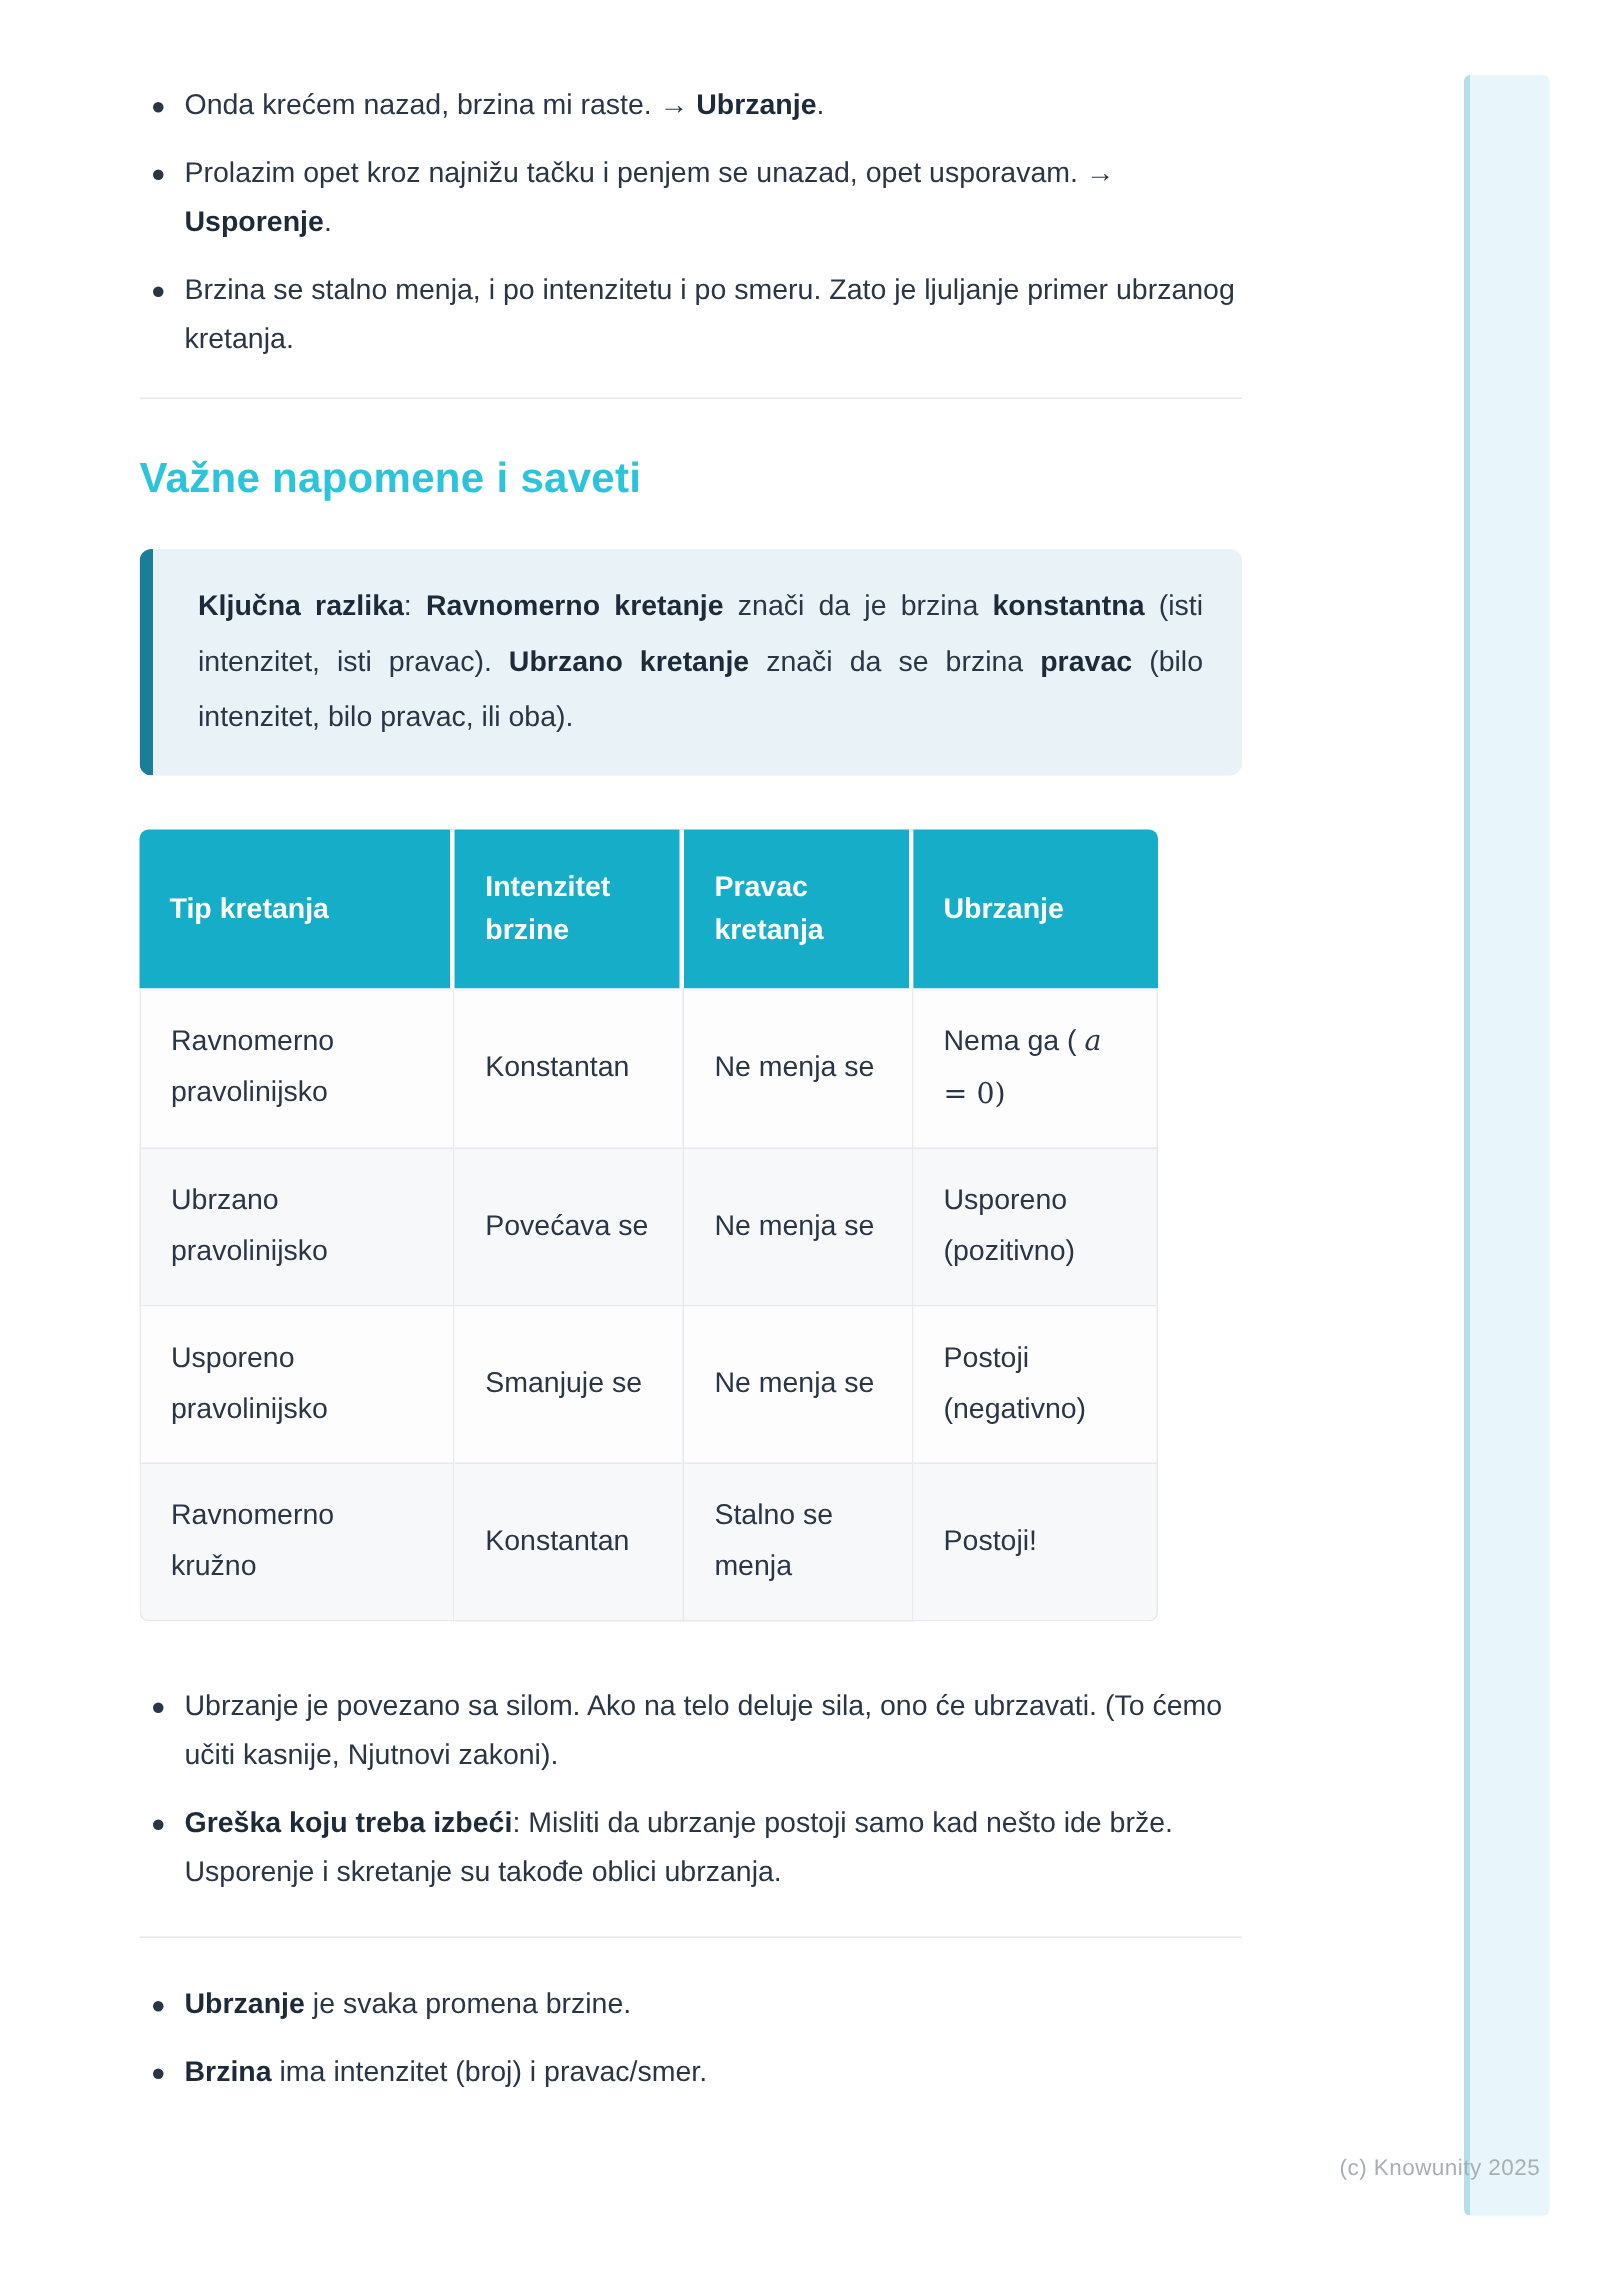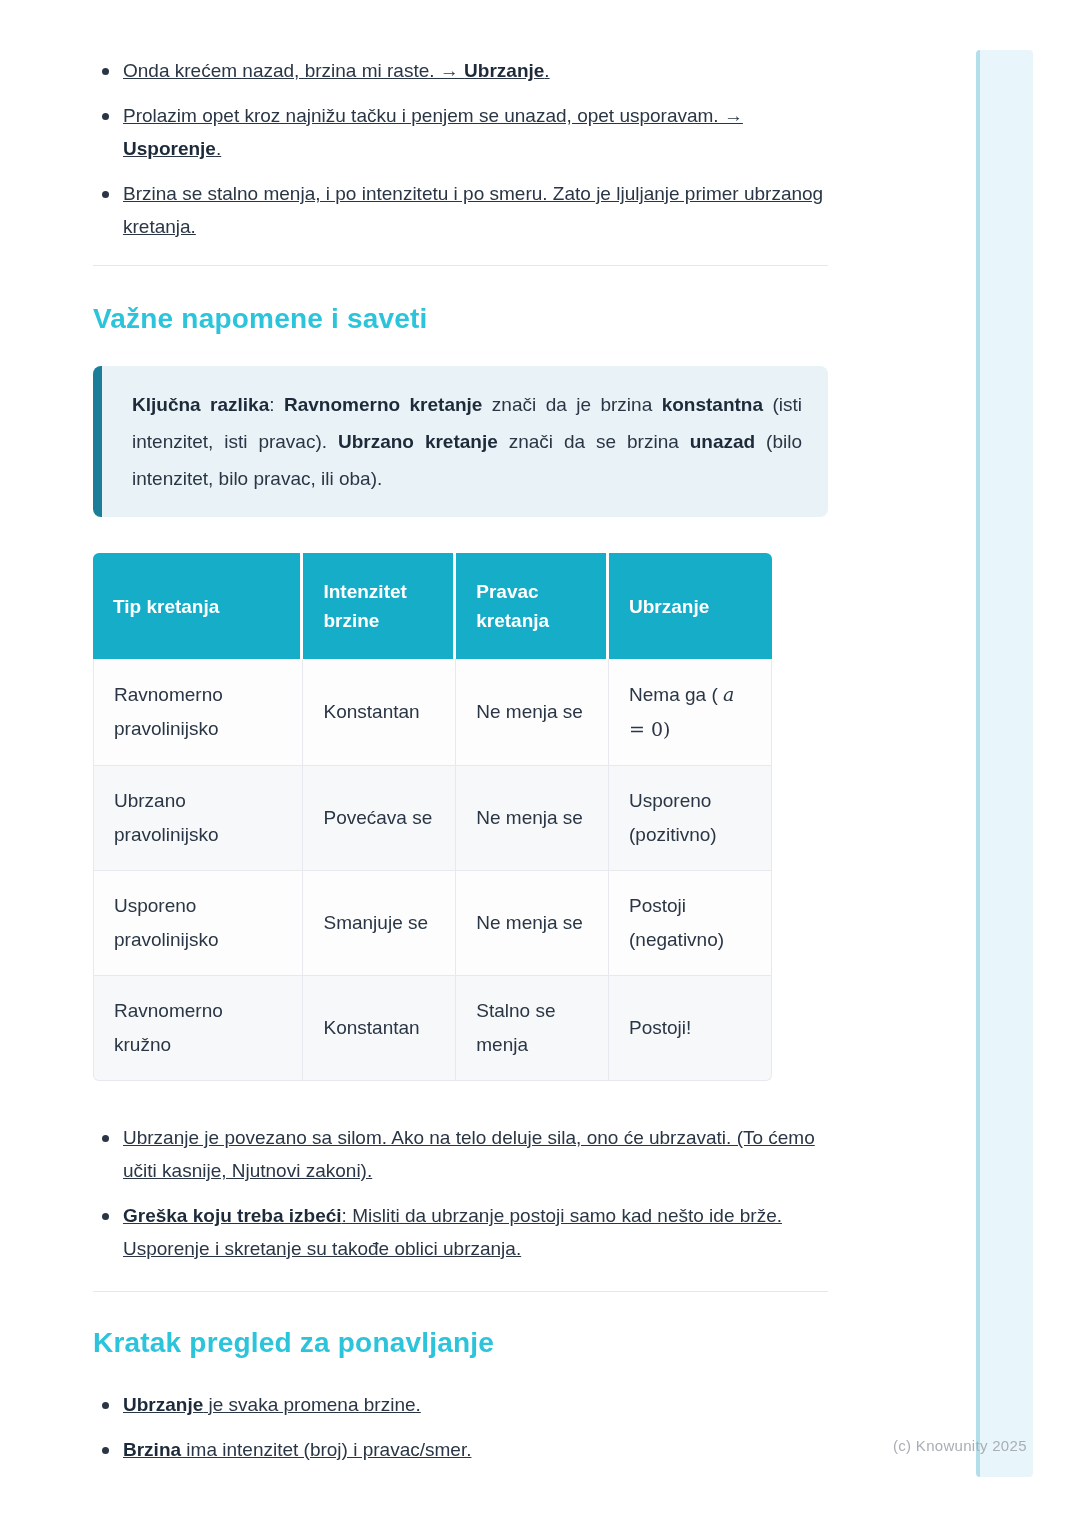--- a/index.html
+++ b/index.html
@@ -14,21 +14,21 @@
     position:absolute; left:976px; top:50px; width:57px; height:1427px;
     background:#e8f6fb; border-left:4px solid #b3dfeb; border-radius:4px;
     z-index:1;
   }
   .content {
     position:absolute; left:93px; top:0; width:735px; z-index:2;
   }
   ul.bullets { list-style:none; }
   ul.bullets li {
     position:relative; padding-left:30px; margin-bottom:12px;
-    font-size:19px; line-height:33px; color:#2a3645;text-decoration:underline;
+    font-size:19px; line-height:33px; color:#2a3645;
   }
   .dot {
     position:absolute; left:9px; top:14px; width:7px; height:7px;
     border-radius:50%; background:#2a3645;
   }
   .b { font-weight:700; color:#1d2a39; }
   .i { font-style:italic; }
   .serif { font-family:"DejaVu Serif", serif; }
   hr.divider {
     border:none; border-top:1px solid #e5e7ea; height:0; width:100%;
@@ -100,21 +100,21 @@
         <span class="dot"></span>
         <span><span>Brzina se stalno menja, i po intenzitetu i po smeru. Zato je ljuljanje primer ubrzanog kretanja.</span></span>
       </li>
     </ul>
 
     <hr class="divider divider-1">
 
     <h2 class="section-title title-notes">Važne napomene i saveti</h2>
 
     <div class="callout">
-      <p><span class="b">Ključna razlika</span><span>: </span><span class="b">Ravnomerno kretanje</span><span> znači da je brzina </span><span class="b">konstantna</span><span> (isti intenzitet, isti pravac). </span><span class="b">Ubrzano kretanje</span><span> znači da se brzina </span><span class="b">unazad</span><span> (bilo intenzitet, bilo pravac, ili oba).</span></p>
+      <p><span class="b">Ključna razlika</span><span>: </span><span class="b">Ravnomerno kretanje</span><span> znači da je brzina </span><span class="b">konstantna</span><span> (isti intenzitet, isti pravac). </span><span class="b">Ubrzano kretanje</span><span> znači da se brzina </span><span class="b">pravac</span><span> (bilo intenzitet, bilo pravac, ili oba).</span></p>
     </div>
 
     <table class="motion-table">
       <colgroup>
         <col style="width:31%">
           <col style="width:22.5%">
           <col style="width:22.5%">
           <col style="width:24%">
       </colgroup>
       <thead>
@@ -159,21 +159,20 @@
         <span><span>Ubrzanje je povezano sa silom. Ako na telo deluje sila, ono će ubrzavati. (To ćemo učiti kasnije, Njutnovi zakoni).</span></span>
       </li>
       <li>
         <span class="dot"></span>
         <span><span class="b">Greška koju treba izbeći</span><span>: Misliti da ubrzanje postoji samo kad nešto ide brže. Usporenje i skretanje su takođe oblici ubrzanja.</span></span>
       </li>
     </ul>
 
     <hr class="divider divider-2">
 
-    <h2 class="section-title title-summary">Kratak pregled za ponavljanje</h2>
 
     <ul class="bullets summary-list">
       <li>
         <span class="dot"></span>
         <span><span class="b">Ubrzanje</span><span> je svaka promena brzine.</span></span>
       </li>
       <li>
         <span class="dot"></span>
         <span><span class="b">Brzina</span><span> ima intenzitet (broj) i pravac/smer.</span></span>
       </li>

